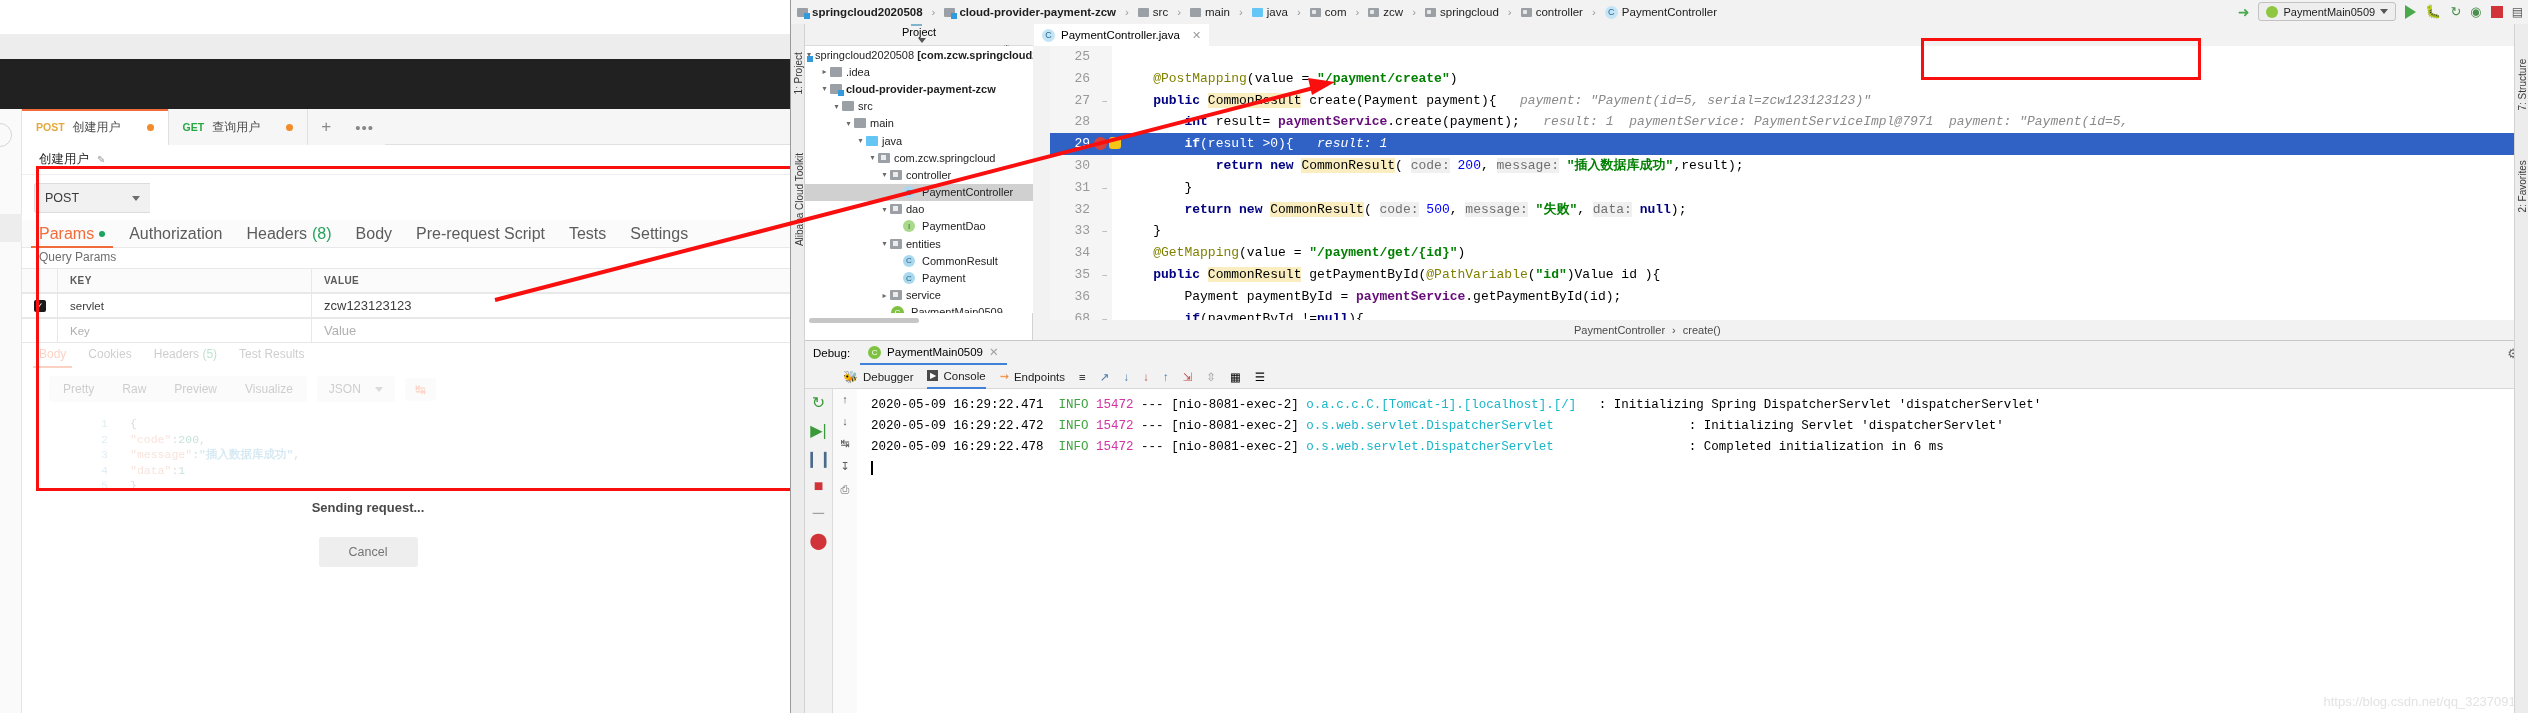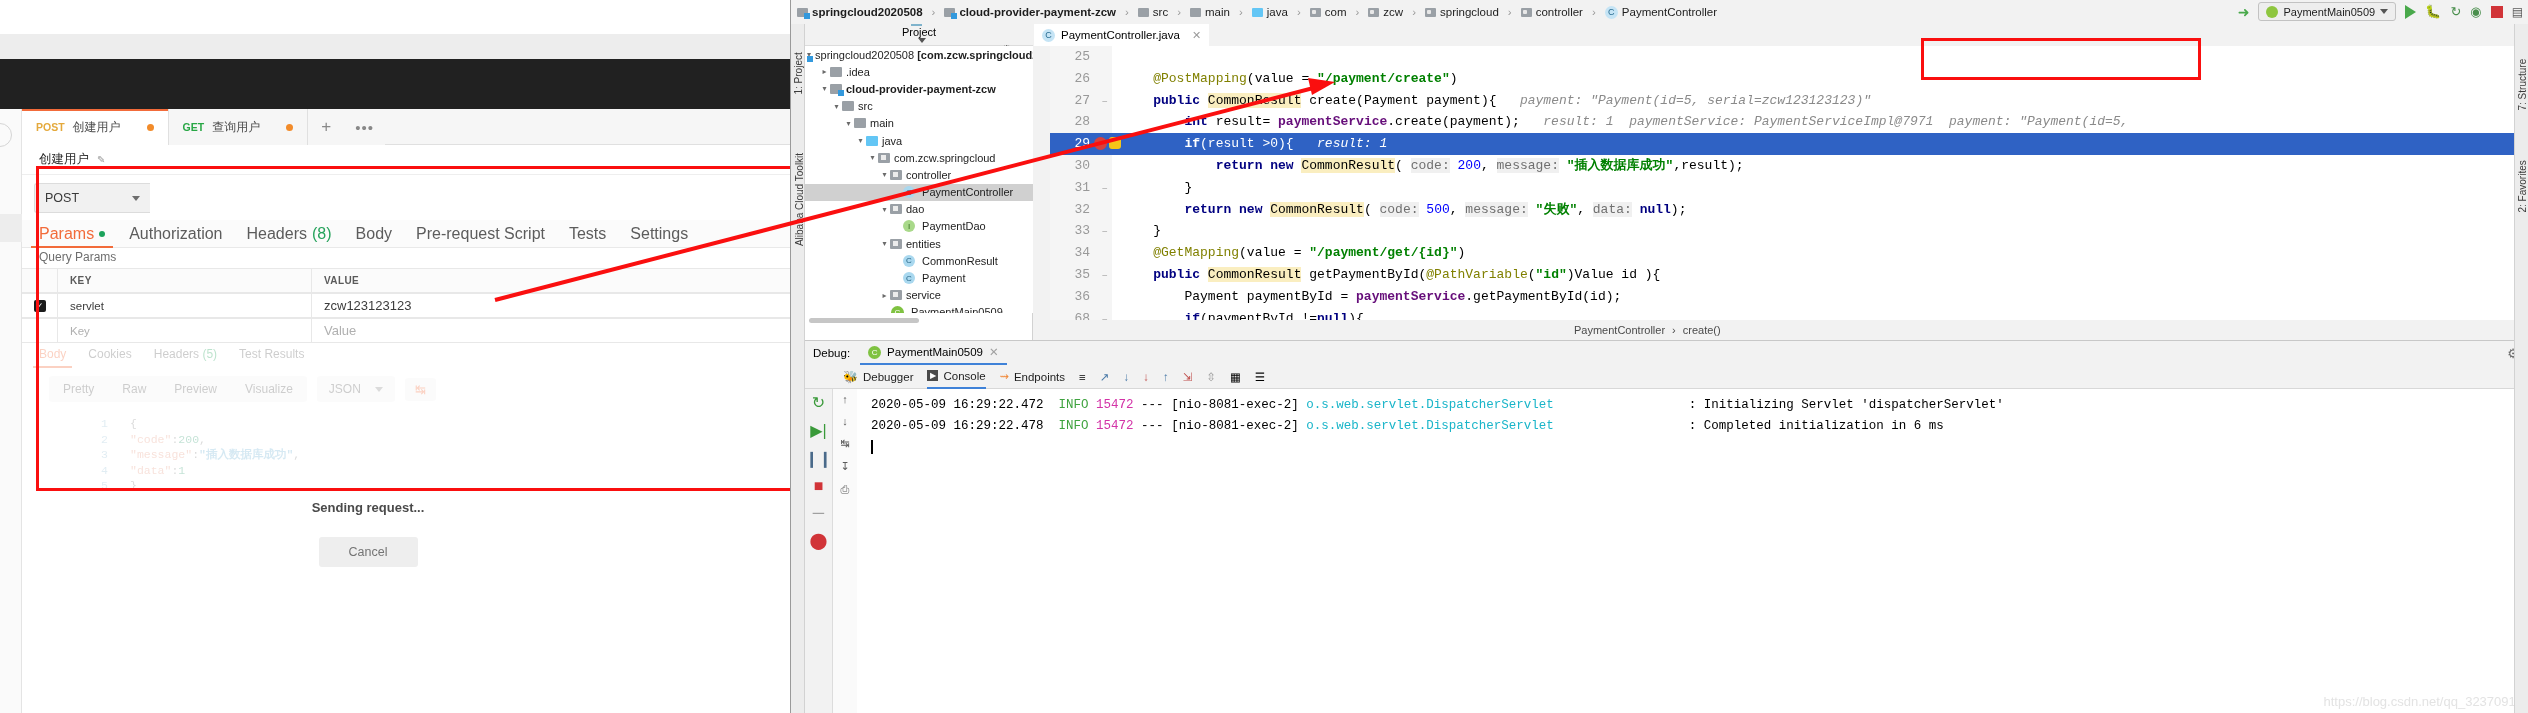--- a/index.html
+++ b/index.html
@@ -686,20 +686,21 @@
         <span style="color:#d13438">⬤</span>
       </div>
       <div id="dbg-leftbar2">
         <span>↑</span>
         <span>↓</span>
         <span>↹</span>
         <span>↧</span>
         <span>⎙</span>
       </div>
       <div id="dbg-console">
+        <div class="logline"><span class="lg-date">2020-05-09 16:29:22.471</span>  <span class="lg-info">INFO</span> <span class="lg-pid">15472</span> <span class="lg-dash">---</span> <span class="lg-thread">[nio-8081-exec-2]</span> <span class="lg-class">o.a.c.c.C.[Tomcat-1].[localhost].[/]</span>   <span class="lg-msg">: Initializing Spring DispatcherServlet 'dispatcherServlet'</span></div>
         <div class="logline"><span class="lg-date">2020-05-09 16:29:22.472</span>  <span class="lg-info">INFO</span> <span class="lg-pid">15472</span> <span class="lg-dash">---</span> <span class="lg-thread">[nio-8081-exec-2]</span> <span class="lg-class">o.s.web.servlet.DispatcherServlet</span>                  <span class="lg-msg">: Initializing Servlet 'dispatcherServlet'</span></div>
         <div class="logline"><span class="lg-date">2020-05-09 16:29:22.478</span>  <span class="lg-info">INFO</span> <span class="lg-pid">15472</span> <span class="lg-dash">---</span> <span class="lg-thread">[nio-8081-exec-2]</span> <span class="lg-class">o.s.web.servlet.DispatcherServlet</span>                  <span class="lg-msg">: Completed initialization in 6 ms</span></div>
         <div class="logline"><span class="caret-bar"></span></div>
       </div>
       <div id="watermark">https://blog.csdn.net/qq_32370913</div>
     </div>
 
     <div style="position:absolute; right:0; top:24px; width:14px; height:689px; background:#ececec; border-left:1px solid #d2d2d2;">
       <span class="vlabel" style="top:60px; left:-14px; width:42px;">7: Structure</span>
       <span class="vlabel" style="top:160px; left:-16px; width:46px;">2: Favorites</span>

